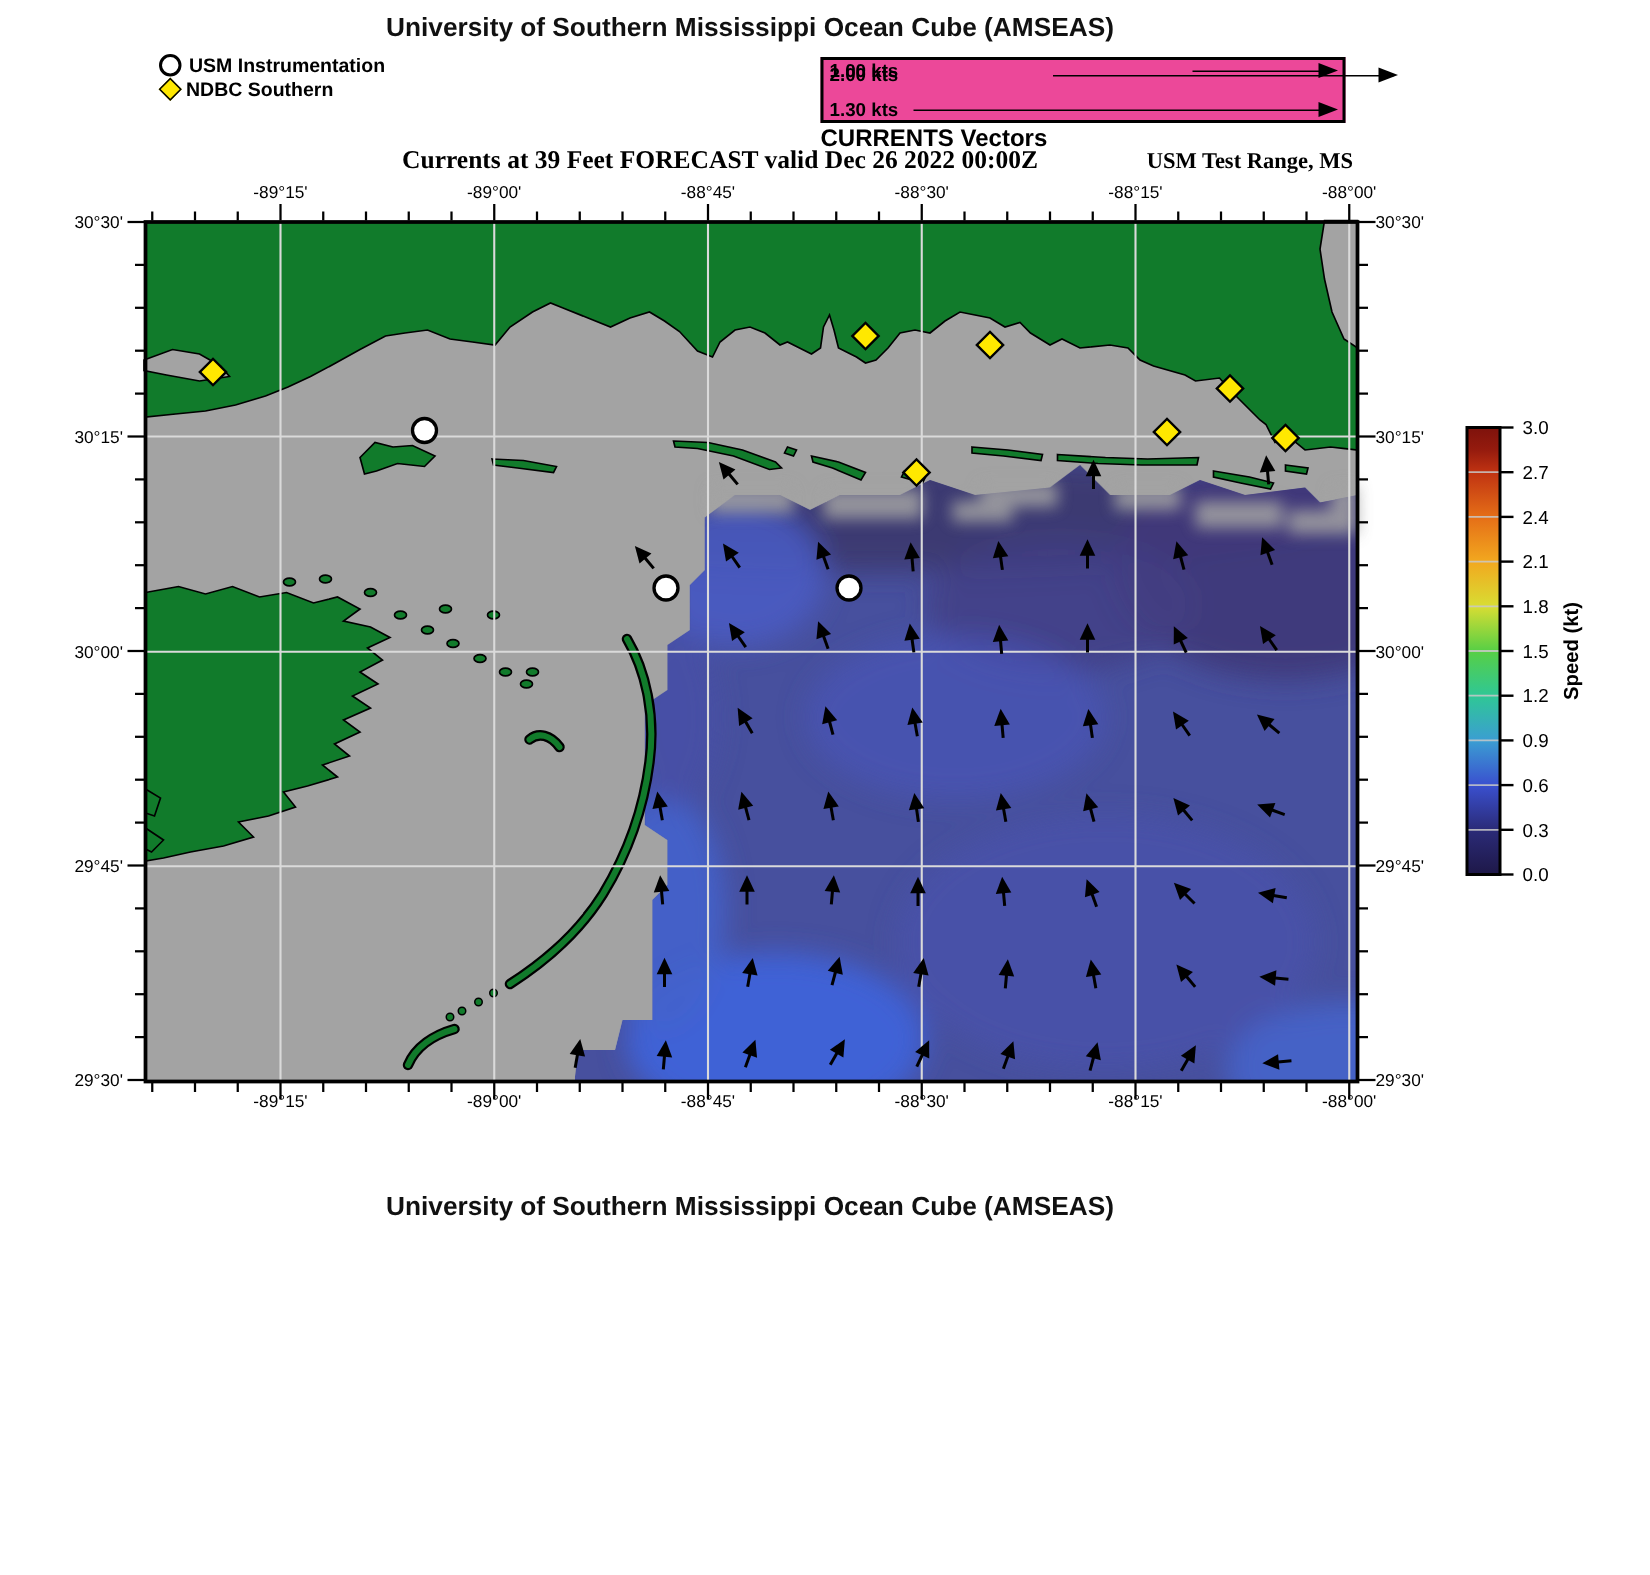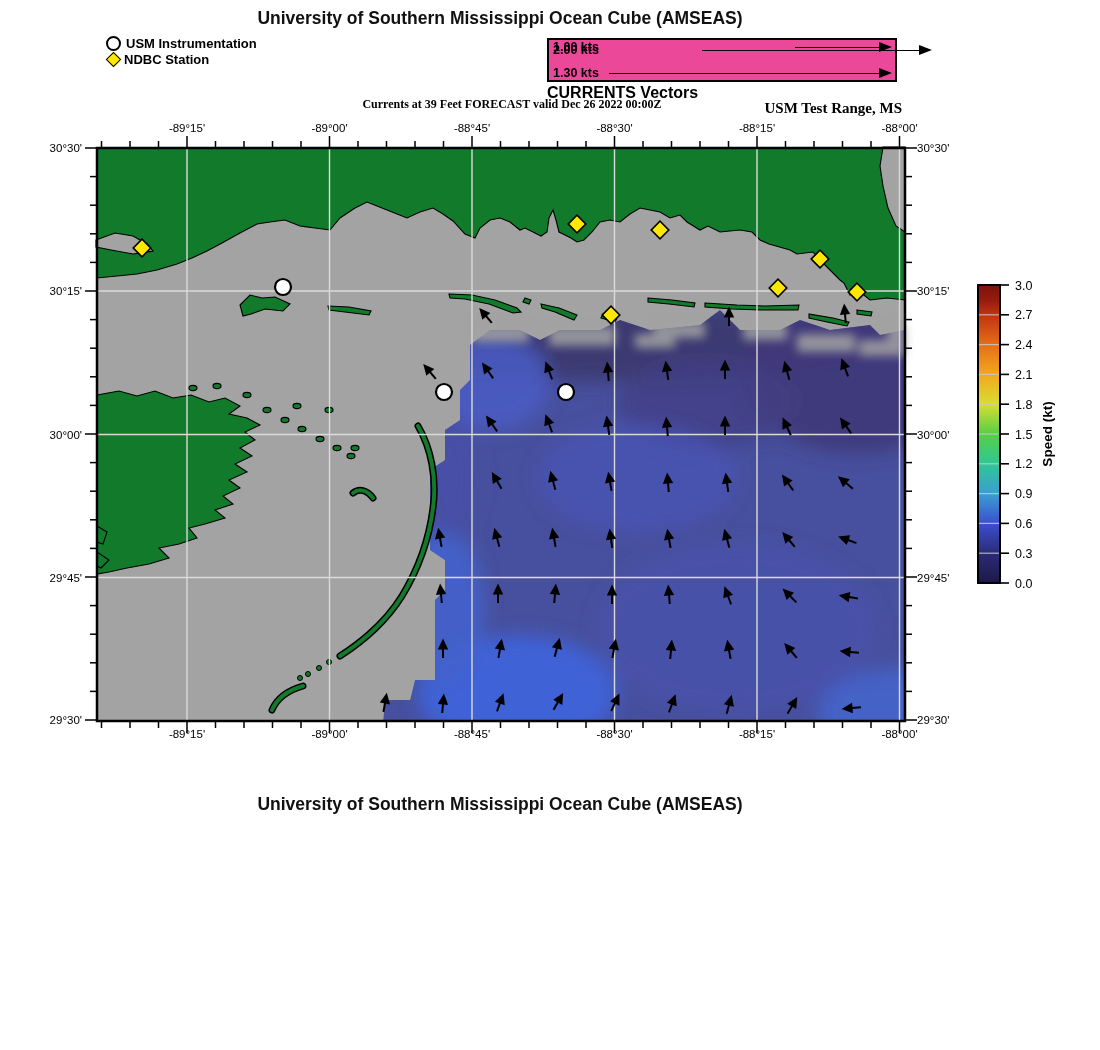--- a/index.html
+++ b/index.html
@@ -15,41 +15,41 @@
   .diamwrap{display:inline-block;width:15px;height:15px;position:relative;margin-right:3px;flex:none;}
   .diam{position:absolute;left:2px;top:2px;width:9px;height:9px;background:#FFE800;
         border:1.6px solid #000;transform:rotate(45deg);}
   .vsbox{left:547px;top:38px;width:346px;height:40px;border:2px solid #000;background:#ec4899;}
   .vs-row{position:absolute;left:0;width:346px;height:13px;}
   .vs-label{position:absolute;left:4px;top:0;font-weight:bold;font-size:12.5px;line-height:13px;}
   .vs-line{position:absolute;top:6px;right:6px;border-top:1.6px solid #000;height:0;}
   .vs-head{position:absolute;right:-3px;top:-6px;width:0;height:0;border-left:13px solid #000;
            border-top:5px solid transparent;border-bottom:5px solid transparent;}
   .vscap{left:547px;top:84px;font-weight:bold;font-size:16px;color:#000;}
-  .subtitle{top:97px;left:0;width:960px;text-align:center;font-weight:bold;font-size:12px;
-            font-family:"Liberation Serif",serif;color:#000;margin-left:32px;}
+  .subtitle{top:97px;left:0;width:960px;text-align:center;font-weight:bold;font-size:17px;
+            font-family:"Liberation Serif",serif;color:#000;}
   .region{top:100px;left:690px;width:212px;text-align:right;font-weight:bold;font-size:15px;
           font-family:"Liberation Serif",serif;color:#000;}
   #fig{position:absolute;left:0;top:0;width:1100px;height:1050px;}
 </style>
 </head>
 <body>
 
 <div class="abs title">University of Southern Mississippi Ocean Cube (AMSEAS)</div>
 
 <div class="abs legend">
   <div class="lrow">
     <span class="circ"></span>
     <span>USM Instrumentation</span>
   </div>
   <div class="lrow">
     <span class="diamwrap">
         <span class="diam"></span>
       </span>
-    <span>NDBC Station</span>
+    <span>NDBC Southern</span>
   </div>
 </div>
 
 <div class="abs vsbox" id="vs-box">
     <div class="vs-row" style="top: 1px;">
       <span class="vs-label">1.00 kts</span>
       <div class="vs-line" style="left: 246px;">
         <i class="vs-head"></i>
       </div>
     </div>

